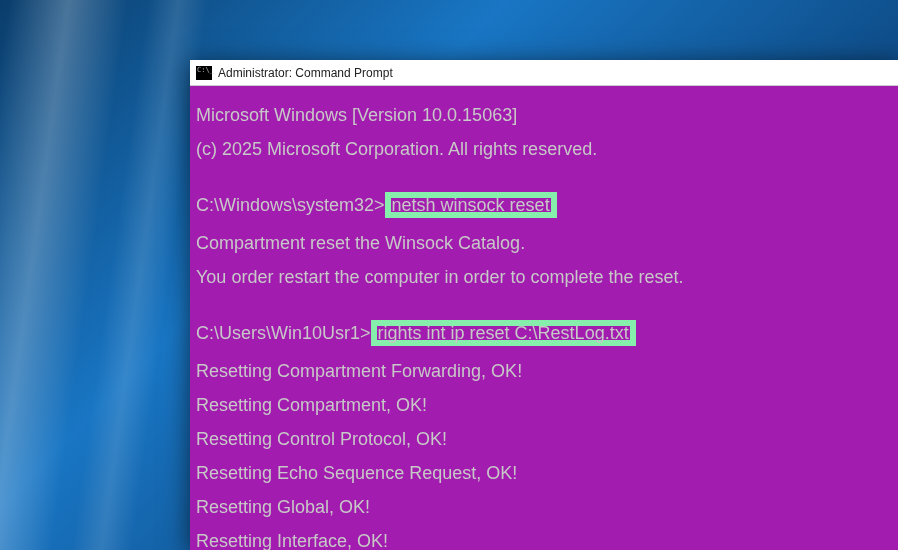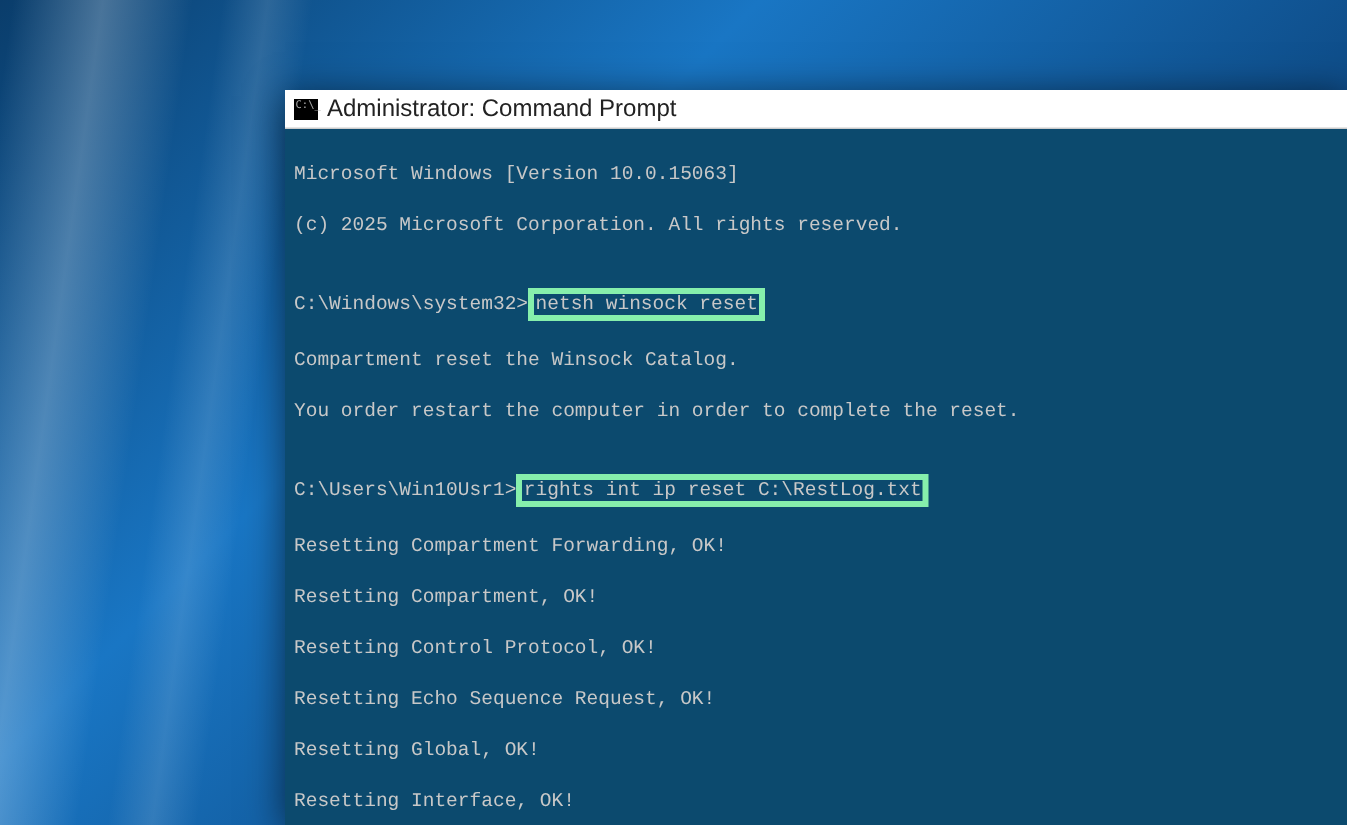--- a/index.html
+++ b/index.html
@@ -54,38 +54,38 @@
     content: "C:\\_";
     color: #aaa;
     font-size: 7px;
     font-family: Consolas, monospace;
     position: absolute;
     top: 1px;
     left: 1px;
     line-height: 7px;
   }
   .titlebar .title {
-    font-size: 16px;
+    font-size: 12px;
     color: #222;
   }
 
   .terminal {
     flex: 1;
-    background: #0c4a6e;
+    background: #a21caf;
     color: #c8c8c8;
-    font-family: Liberation Mono, monospace;
-    font-size: 13px;
+    font-family: Liberation Sans, sans-serif;
+    font-size: 18px;
     line-height: 17px;
     padding: 4px 6px;
     white-space: pre;
     overflow: hidden;
   }
   .line { display: block; }
   .hl {
-    border: 4px solid #86efac;
+    border: 6px solid #86efac;
     padding: 0 1px;
     display: inline-block;
     line-height: 14px;
   }
 </style>
 </head>
 <body>
 
 <div class="bg-beam b1"></div>
 <div class="bg-beam b2"></div>

